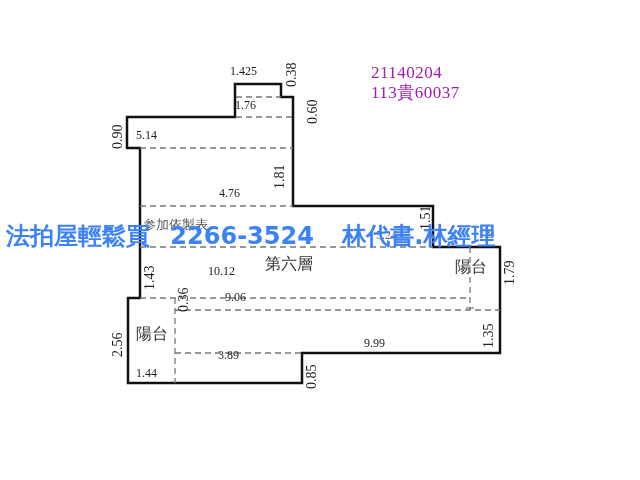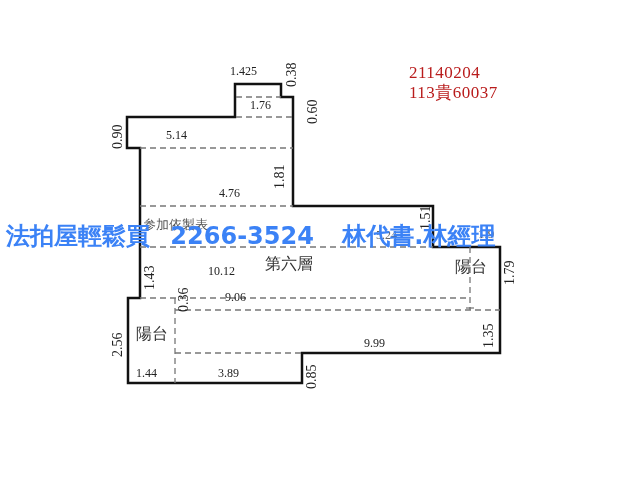--- a/index.html
+++ b/index.html
@@ -2,21 +2,21 @@
 <html><head>
 <meta charset="utf-8">
 <style>
   html, body { margin:0; padding:0; background:#ffffff; }
   body { width:640px; height:480px; position:relative; overflow:hidden;
          font-family: "Liberation Serif", "DejaVu Serif", serif; color:#1a1a1a; }
   #plan { position:absolute; left:0; top:0; width:640px; height:480px; }
   .lbl { position:absolute; font-size:12px; line-height:14px; white-space:nowrap; color:#222; }
   .vlbl { position:absolute; font-size:14px; line-height:14px; white-space:nowrap; color:#222;
           transform-origin: 0 0; transform: rotate(-90deg); }
-  .code { position:absolute; font-size:17px; line-height:18px; letter-spacing:0.5px; color:#b91c1c;margin-left:38px; }
+  .code { position:absolute; font-size:17px; line-height:18px; letter-spacing:0.5px; color:#a21caf; }
   .room { position:absolute; font-size:16px; line-height:22px; color:#333; }
   .faint { position:absolute; font-size:13px; color:#555; }
   .watermark { position:absolute; left:6px; top:219px; font-family:"DejaVu Sans","Liberation Sans",sans-serif;
                font-weight:bold; font-size:24px; line-height:34px; color:#3b82f6; white-space:nowrap;
                letter-spacing:0px; }
   .watermark span { display:inline-block; }
 </style>
 </head>
 <body>
 
@@ -37,29 +37,29 @@
     <line x1="470" y1="247" x2="470" y2="310"></line>
   </g>
 
   <line x1="466" y1="308" x2="474" y2="308" stroke="#555" stroke-width="1"></line>
 </svg>
 
 <div class="code" style="left:371px; top:64px;">21140204</div>
 <div class="code" style="left:371px; top:84px;">113貴60037</div>
 
 <div class="lbl" style="left:230px; top:64px;">1.425</div>
-<div class="lbl" style="left:250px; top:98px;">1.76</div>
-<div class="lbl" style="left:166px; top:128px;">5.14</div>
+<div class="lbl" style="left:235px; top:98px;">1.76</div>
+<div class="lbl" style="left:136px; top:128px;">5.14</div>
 <div class="lbl" style="left:219px; top:186px;">4.76</div>
 <div class="lbl" style="left:376px; top:228px; color:#666;text-align:right;">5.24</div>
 <div class="lbl" style="left:208px; top:249px;margin-top:15px;">10.12</div>
 <div class="lbl" style="left:225px; top:290px;">9.06</div>
 <div class="lbl" style="left:364px; top:336px;">9.99</div>
 <div class="lbl" style="left:136px; top:366px;">1.44</div>
-<div class="lbl" style="left:218px; top:366px;">3.89</div>
+<div class="lbl" style="left:218px; top:348px;">3.89</div>
 
 <div class="vlbl" style="left:285px; top:87px;">0.38</div>
 <div class="vlbl" style="left:306px; top:124px;">0.60</div>
 <div class="vlbl" style="left:111px; top:149px;">0.90</div>
 <div class="vlbl" style="left:273px; top:189px;">1.81</div>
 <div class="vlbl" style="left:419px; top:230px;">1.51</div>
 <div class="vlbl" style="left:143px; top:290px;">1.43</div>
 <div class="vlbl" style="left:503px; top:285px;">1.79</div>
 <div class="vlbl" style="left:177px; top:312px;">0.36</div>
 <div class="vlbl" style="left:111px; top:357px;">2.56</div>

